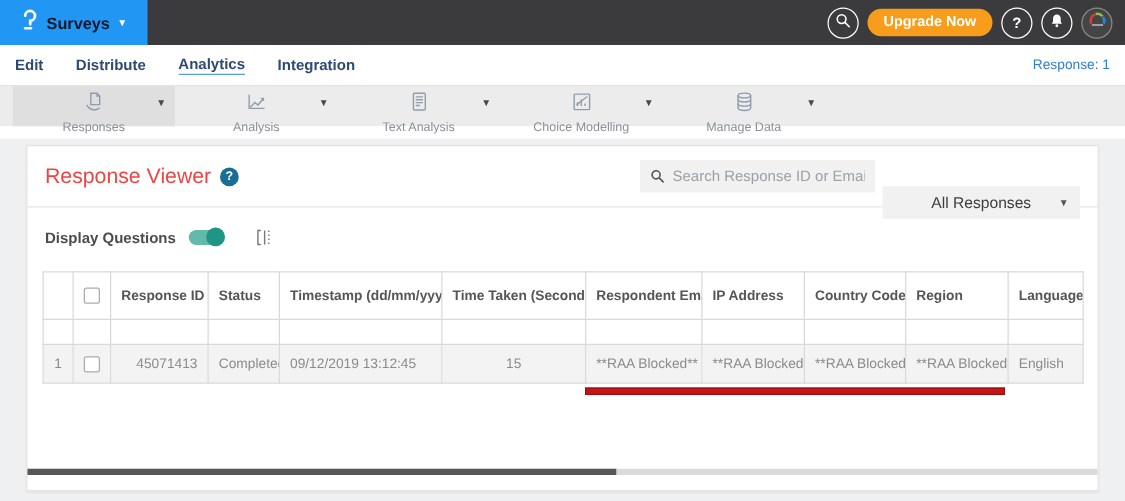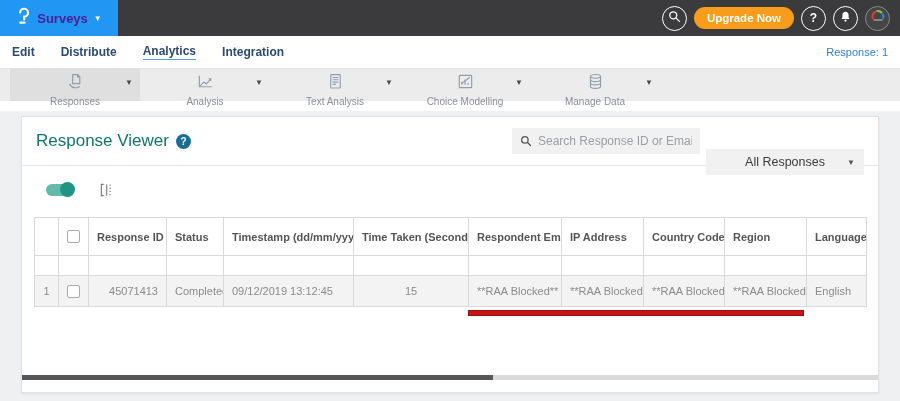--- a/index.html
+++ b/index.html
@@ -2,21 +2,21 @@
 <html><head>
 <meta charset="utf-8">
 <style>
   * { margin:0; padding:0; box-sizing:border-box; }
   body { font-family:"Liberation Sans", sans-serif; background:#fff; }
   .screen { width:900px; height:401px; position:relative; overflow:hidden; background:#fff; }
 
   
   .topbar { height:36px; background:#3b3b3d; display:flex; align-items:center; }
   .logo-box { width:118px; height:36px; background:#2196f3; display:flex; align-items:center; justify-content:center; gap:6px; cursor:pointer; }
-  .logo-box .product { color:#4c1d95; font-size:13px; font-weight:600; }
+  .logo-box .product { color:#0f172a; font-size:13px; font-weight:600; }
   .logo-box .caret { color:#fff; font-size:8px; margin-top:1px; }
   .breadcrumb { margin-left:14px; display:flex; align-items:center; gap:8px; font-size:13px; }
   .bc-parent { color:#58a2e2; cursor:pointer; }
   .bc-sep { color:#9a9a9a; font-size:12px; }
   .bc-current { color:#f7f7f7; font-weight:600; }
   .topbar-right { margin-left:auto; display:flex; align-items:center; gap:7px; padding-right:10px; }
   .circle-btn { width:25px; height:25px; border:1.5px solid #fff; border-radius:50%; display:flex; align-items:center; justify-content:center; cursor:pointer; color:#fff; font-size:12px; font-weight:700; }
   .upgrade-btn { height:22px; padding:0 13px; background:#f89c1c; color:#fff; border:none; border-radius:11px; font-size:11.5px; font-weight:700; display:flex; align-items:center; cursor:pointer; font-family:inherit; }
   .avatar { width:25px; height:25px; border-radius:50%; background:#454545; border:1px solid #8a8a8a; display:flex; align-items:center; justify-content:center; cursor:pointer; overflow:hidden; }
 
@@ -32,21 +32,21 @@
   .tool-item.selected { background:#dfdfdf; }
   .tool-label { font-size:10px; color:#8a8f99; margin-top:1px; }
   .tool-caret { position:absolute; right:7px; top:9px; font-size:8px; color:#4a4a4a; }
 
   .strip { height:10px; background:#fff; }
 
   
   .page { height:298px; background:#eff0f2; padding:5px 21px 0; }
   .card { position:relative; background:#fff; height:277px; border:1px solid #e2e2e2; box-shadow:0 1px 2px rgba(0,0,0,0.06); }
   .card-head { height:49px; display:flex; align-items:center; padding:0 14px; border-bottom:1px solid #e6e6e6; }
-  .viewer-title { font-size:17px; color:#0f766e; }
+  .viewer-title { font-size:17px; color:#ef4444; }
   .help-badge { width:15px; height:15px; border-radius:50%; background:#1a6e96; color:#fff; font-size:10px; font-weight:700; display:flex; align-items:center; justify-content:center; margin-left:7px; cursor:pointer; }
   .head-spacer { flex:1; }
   .searchbox { width:188px; height:26px; background:#f1f1f1; display:flex; align-items:center; padding:0 8px; }
   .searchbox input { border:none; background:transparent; outline:none; font-size:12px; color:#444; width:100%; font-family:inherit; }
   .searchbox input::placeholder { color:#9aa0a6; }
   .responses-filter { width:158px; height:26px; background:#f1f1f1; margin-left:6px; display:flex; align-items:center; justify-content:center; position:relative; font-size:12.5px; color:#3c3c3c; cursor:pointer;margin-top:42px; }
   .filter-caret { position:absolute; right:9px; top:9px; font-size:8px; color:#555; }
 
   .card-controls { height:51px; padding:17px 14px 0; display:flex; align-items:flex-start; }
   .dq-label { font-size:12px; font-weight:700; color:#4c4c4c; }
@@ -204,20 +204,21 @@
           </span>
           <input type="text" placeholder="Search Response ID or Email" style="">
         </div>
         <div class="responses-filter">
           <span>All Responses</span>
           <span class="filter-caret">▼</span>
         </div>
       </div>
 
       <div class="card-controls">
+        <span class="dq-label">Display Questions</span>
         <div class="toggle">
           <div class="toggle-knob"></div>
         </div>
         <span class="colpicker">
           <svg width="15" height="16" viewBox="0 0 16 17" fill="none" stroke="#777" stroke-width="1.2">
               <path d="M5 2.5 H2.5 v12 H5"></path>
               <path d="M8.2 2.5 v12"></path>
               <path d="M11.8 2.5 v12" stroke-dasharray="1.4 2"></path>
             </svg>
         </span>

